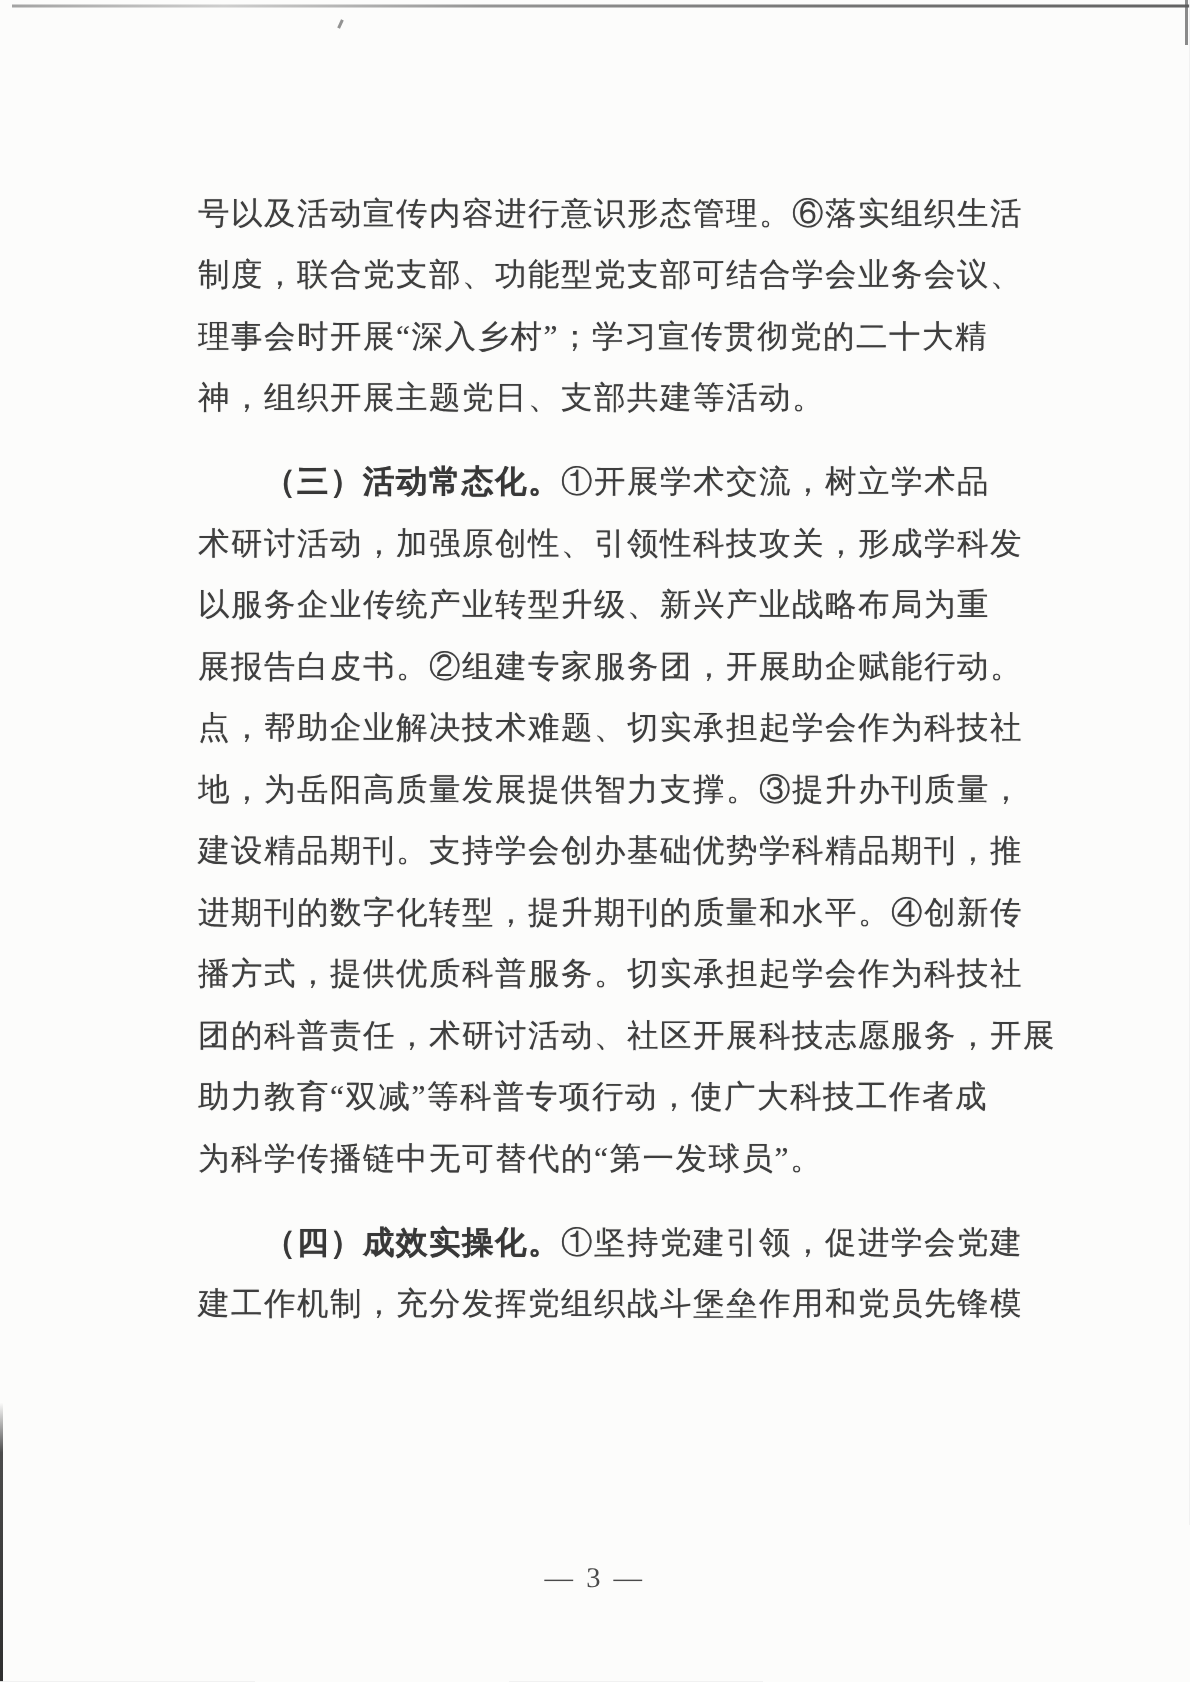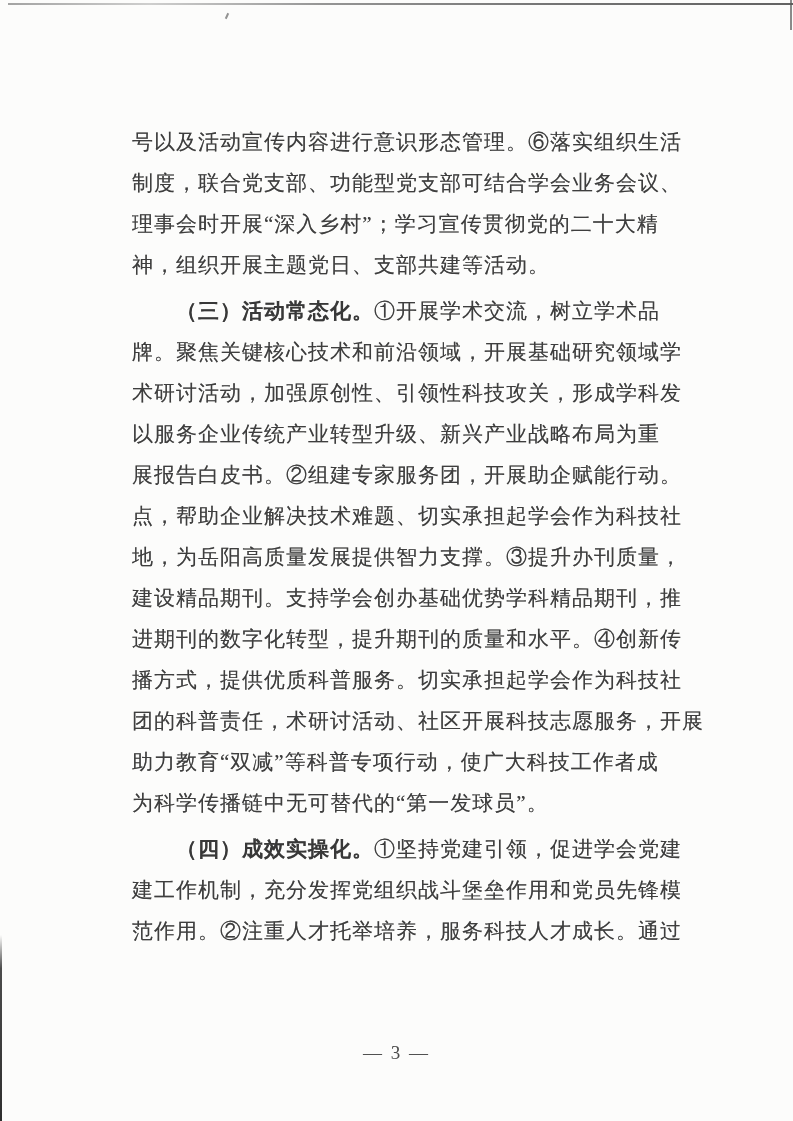--- a/index.html
+++ b/index.html
@@ -56,21 +56,21 @@
     line-height: 41px;
     font-size: 21px;
     letter-spacing: 1px;
     white-space: nowrap;
     text-shadow: 0 0 0.5px rgba(70,70,70,0.55);
   }
   .para-section .first-line {
     text-indent: 44px;
   }
   .para-section {
-    margin-top: 5px;
+    margin-top: 15px;
   }
   .heading {
     font-weight: 700;
     color: #383838;
     letter-spacing: 1px;
   }
   .footer {
     position: absolute;
     left: 0; top: 1042px;
     width: 100%;
@@ -94,37 +94,35 @@
 
     <div class="paragraph">
       <div class="doc-line">号以及活动宣传内容进行意识形态管理。⑥落实组织生活</div>
       <div class="doc-line">制度，联合党支部、功能型党支部可结合学会业务会议、</div>
       <div class="doc-line">理事会时开展“深入乡村”；学习宣传贯彻党的二十大精</div>
       <div class="doc-line">神，组织开展主题党日、支部共建等活动。</div>
     </div>
 
     <div class="paragraph para-section">
       <div class="doc-line first-line"><span class="heading">（三）活动常态化。</span><span>①开展学术交流，树立学术品</span></div>
-      <div class="doc-line">牌。聚焦关键核心技术和前沿领域，开展基础研究领域学</div>
       <div class="doc-line">术研讨活动，加强原创性、引领性科技攻关，形成学科发</div>
       <div class="doc-line">以服务企业传统产业转型升级、新兴产业战略布局为重</div>
       <div class="doc-line">展报告白皮书。②组建专家服务团，开展助企赋能行动。</div>
       <div class="doc-line">点，帮助企业解决技术难题、切实承担起学会作为科技社</div>
       <div class="doc-line">地，为岳阳高质量发展提供智力支撑。③提升办刊质量，</div>
       <div class="doc-line">建设精品期刊。支持学会创办基础优势学科精品期刊，推</div>
       <div class="doc-line">进期刊的数字化转型，提升期刊的质量和水平。④创新传</div>
       <div class="doc-line">播方式，提供优质科普服务。切实承担起学会作为科技社</div>
       <div class="doc-line">团的科普责任，术研讨活动、社区开展科技志愿服务，开展</div>
       <div class="doc-line">助力教育“双减”等科普专项行动，使广大科技工作者成</div>
       <div class="doc-line">为科学传播链中无可替代的“第一发球员”。</div>
     </div>
 
     <div class="paragraph para-section">
       <div class="doc-line first-line"><span class="heading">（四）成效实操化。</span><span>①坚持党建引领，促进学会党建</span></div>
       <div class="doc-line">建工作机制，充分发挥党组织战斗堡垒作用和党员先锋模</div>
-      <div class="doc-line">范作用。②注重人才托举培养，服务科技人才成长。通过</div>
     </div>
 
   </div>
 
   <div class="footer">— 3 —</div>
 
 </div>
 
 </body></html>

